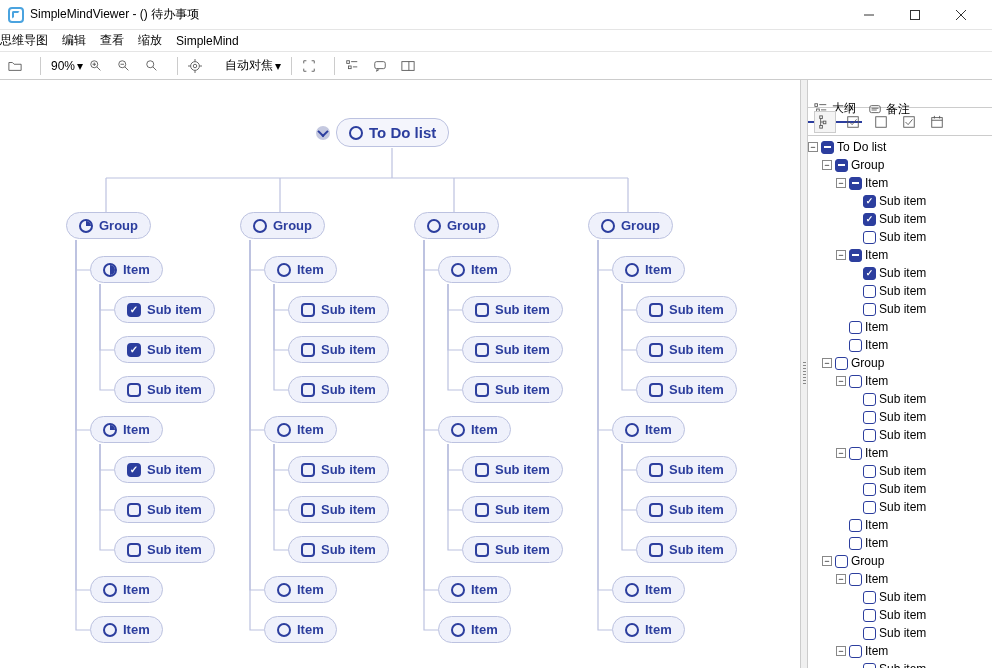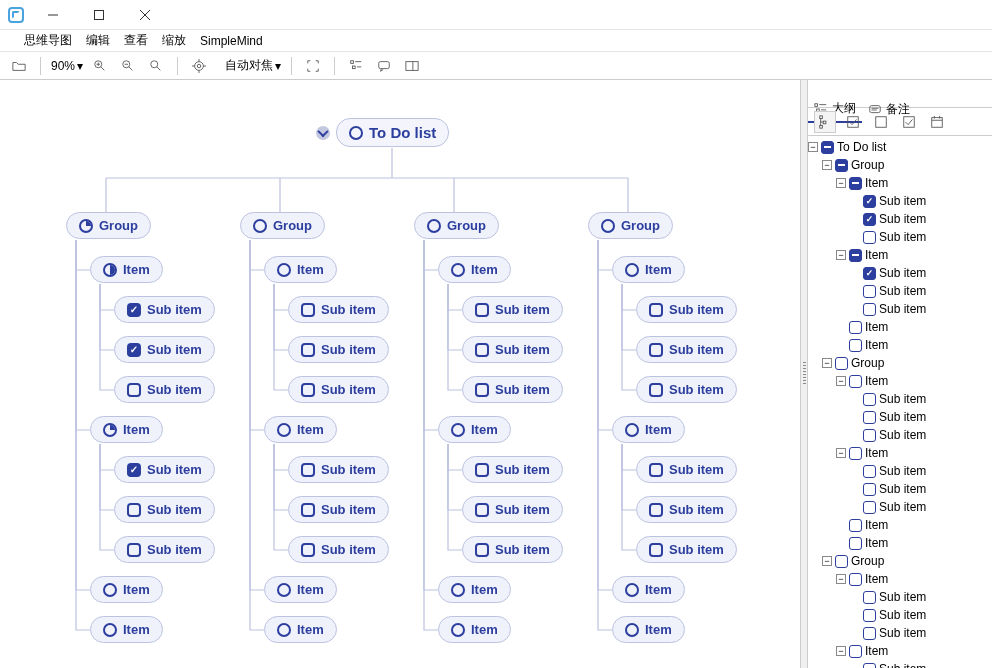--- a/index.html
+++ b/index.html
@@ -4,24 +4,24 @@
 <style>
 * { box-sizing: border-box; margin: 0; padding: 0; font-family: "Segoe UI", "Microsoft YaHei", sans-serif; }
 body { width: 992px; height: 668px; overflow: hidden; background: #fff; font-size: 12px; color: #000; }
 .titlebar { height: 30px; display: flex; align-items: center; padding: 0 8px; border-bottom: 1px solid #e5e5e5; }
 .titlebar .logo { width: 16px; height: 16px; border: 2px solid #4aa3df; border-radius: 4px; margin-right: 6px; position: relative; }
 .titlebar .logo::after { content: ""; position: absolute; inset: 2px; border: 2px solid #4aa3df; border-right-color: transparent; border-bottom-color: transparent; border-radius: 2px; }
 .titlebar .title { flex: 1; }
 .winbtns { display: flex; gap: 0; }
 .winbtn { width: 46px; height: 30px; display: flex; align-items: center; justify-content: center; cursor: default; }
 .winbtn svg { width: 10px; height: 10px; }
-.menubar { height: 22px; display: flex; align-items: center; gap: 14px; padding: 0 24px; border-bottom: 1px solid #e5e5e5; font-size: 12px; }
+.menubar { height: 22px; display: flex; align-items: center; gap: 14px; padding: 0 0; border-bottom: 1px solid #e5e5e5; font-size: 12px; }
 .menubar span { cursor: default; }
 .toolbar { height: 28px; display: flex; align-items: center; gap: 6px; padding: 0 8px; border-bottom: 1px solid #ccc; }
-.tbtn { min-width: 22px; height: 22px; display: flex; align-items: center; justify-content: center; cursor: default; }
+.tbtn { min-width: 22px; height: 22px; display: flex; align-items: center; justify-content: flex-start; cursor: default; }
 .tbtn svg { width: 14px; height: 14px; }
 .tsep { width: 1px; height: 18px; background: #ccc; margin: 0 4px; }
 .zoomlbl { display: flex; align-items: center; gap: 2px; }
 .auto-focus { display: flex; align-items: center; gap: 2px; margin-left: 9px; }
 .content { display: flex; height: 588px; }
 .canvas { flex: 1; position: relative; background: #fff; overflow: hidden; }
 .side-splitter { width: 8px; background: #f0f0f0; border-left: 1px solid #ccc; border-right: 1px solid #ccc; position: relative; }
 .side-splitter::before { content: ""; position: absolute; left: 2px; top: 50%; width: 3px; height: 24px; background: repeating-linear-gradient(#888, #888 1px, transparent 1px, transparent 3px); transform: translateY(-50%); }
 .sidebar { width: 184px; display: flex; flex-direction: column; }
 .side-tabs { height: 28px; display: flex; align-items: center; border-bottom: 1px solid #ccc; }
@@ -57,20 +57,21 @@
 .collapse-dot { position: absolute; width: 14px; height: 14px; border-radius: 50%; background: #c5c9e0; display: flex; align-items: center; justify-content: center; }
 .collapse-dot::after { content: ""; width: 6px; height: 6px; border-left: 2px solid #2c3e9e; border-bottom: 2px solid #2c3e9e; transform: rotate(-45deg) translate(1px, -1px); }
 .connectors { position: absolute; inset: 0; pointer-events: none; }
 .connectors line, .connectors path { stroke: #bcc2e0; stroke-width: 1.2; fill: none; }
 </style>
 </head>
 <body>
 
 <div class="titlebar">
   <div class="logo"></div>
+  <div class="title">SimpleMindViewer - () 待办事项</div>
   <div class="winbtns">
     <div class="winbtn">
         <svg viewBox="0 0 10 10">
           <line x1="0" y1="5" x2="10" y2="5" stroke="#333" stroke-width="1"></line>
         </svg>
       </div>
     <div class="winbtn">
         <svg viewBox="0 0 10 10">
           <rect x="0.5" y="0.5" width="9" height="9" fill="none" stroke="#333" stroke-width="1"></rect>
         </svg>

